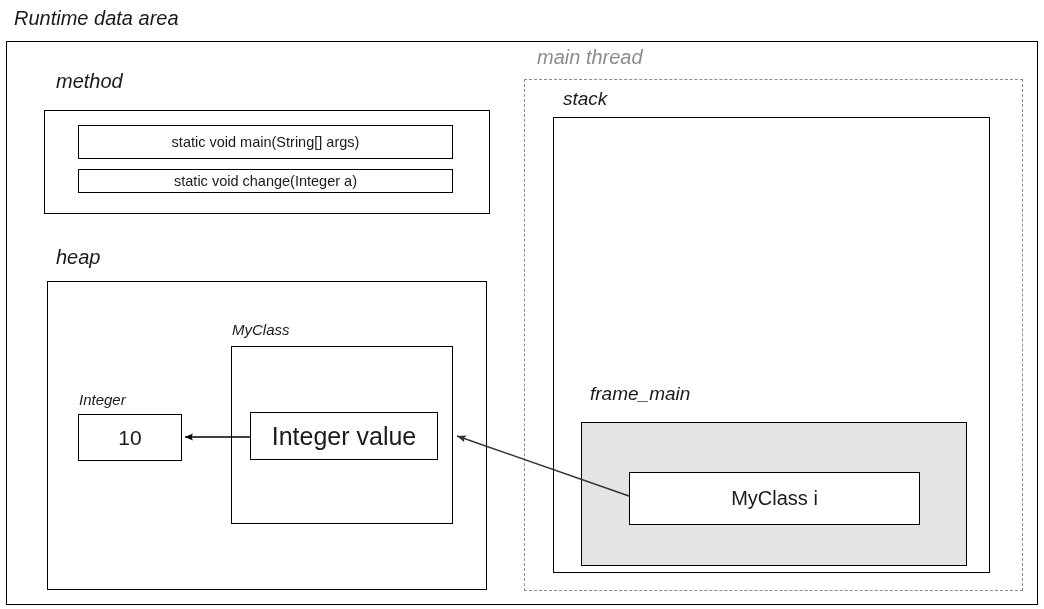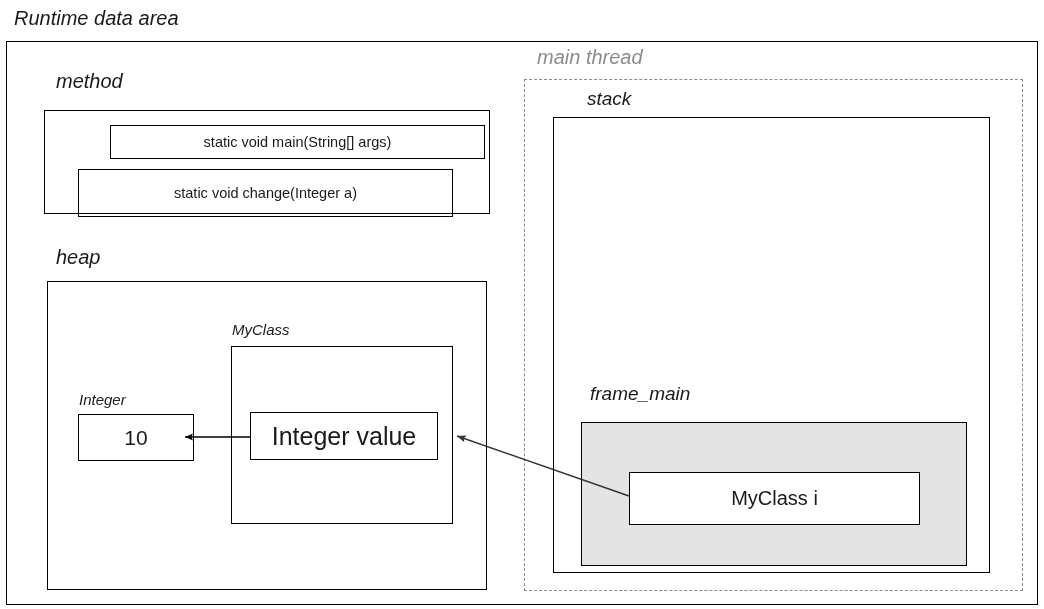--- a/index.html
+++ b/index.html
@@ -55,27 +55,26 @@
     width: 446px;
     height: 104px;
     border: 1.4px solid #000;
   }
   #method-main-box {
     left: 78px;
     top: 125px;
     width: 375px;
     height: 34px;
     border: 1.3px solid #000;
-    margin-left: 32px;
   }
   #method-change-box {
     left: 78px;
     top: 169px;
     width: 375px;
-    height: 48px;
+    height: 24px;
     border: 1.3px solid #000;
   }
   .method-sig {
     position: absolute;
     left: 0; right: 0; top: 0; bottom: 0;
     display: flex;
     align-items: center;
     justify-content: center;
     font-size: 14.5px;
     color: #1a1a1a;
@@ -94,21 +93,21 @@
     border: 1.4px solid #000;
   }
   #integer-label {
     left: 79px;
     top: 392px;
     font-size: 15px;
   }
   #integer-box {
     left: 78px;
     top: 414px;
-    width: 116px;
+    width: 104px;
     height: 47px;
     border: 1.4px solid #000;
   }
   #integer-value-text {
     position: absolute;
     left: 0; right: 0; top: 0; bottom: 0;
     display: flex;
     align-items: center;
     justify-content: center;
     font-size: 21px;
@@ -154,21 +153,20 @@
     left: 524px;
     top: 79px;
     width: 499px;
     height: 512px;
     border: 1.4px dashed #8c8c8c;
   }
   #stack-title {
     left: 563px;
     top: 89px;
     font-size: 19px;
-    margin-left: 24px;
   }
   #stack-box {
     left: 553px;
     top: 117px;
     width: 437px;
     height: 456px;
     border: 1.4px solid #000;
   }
   #frame-main-title {
     left: 590px;

